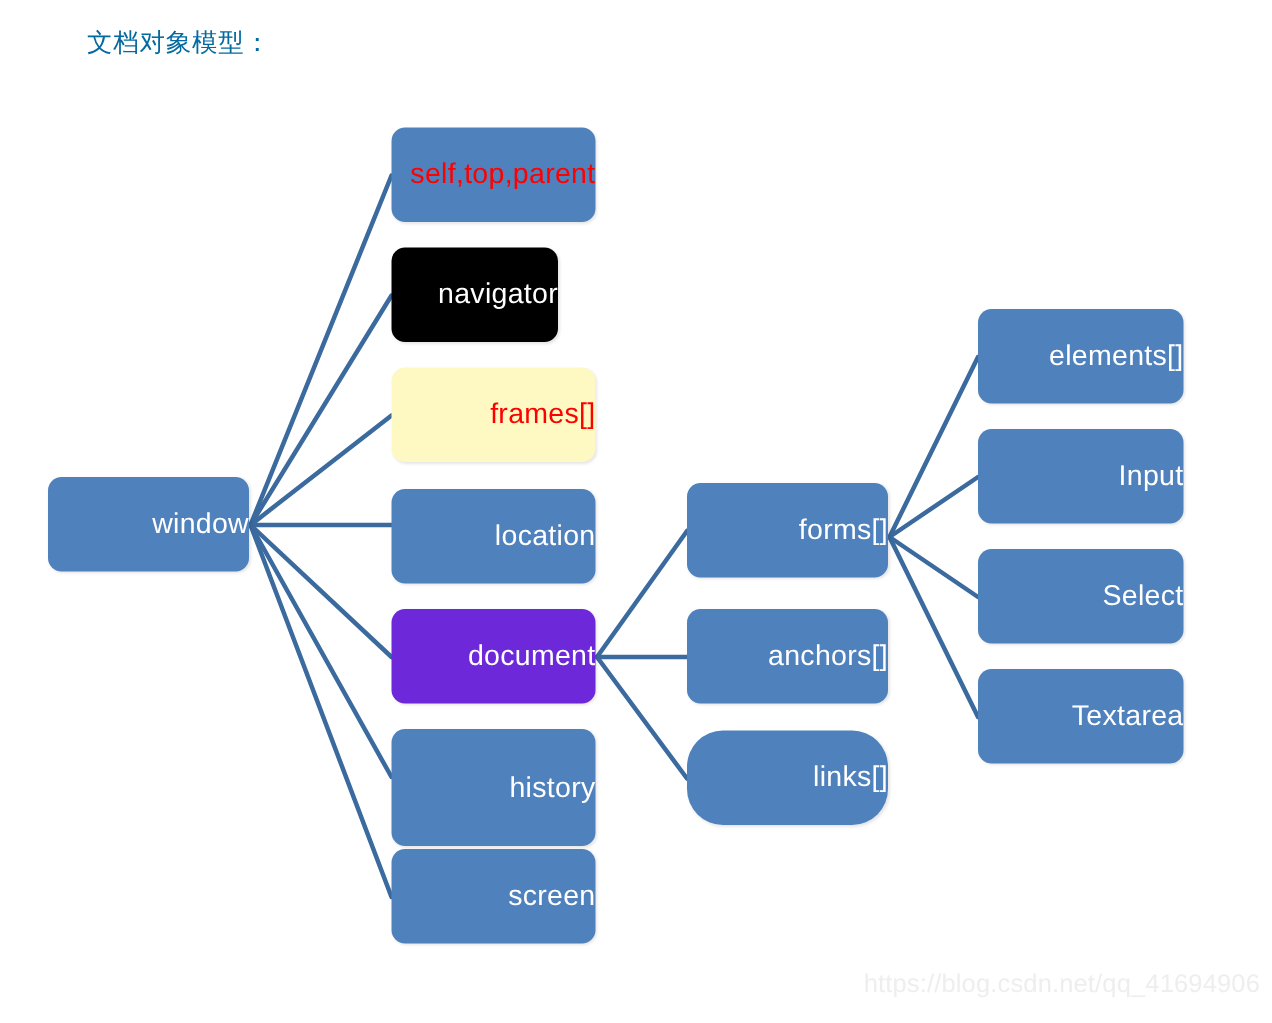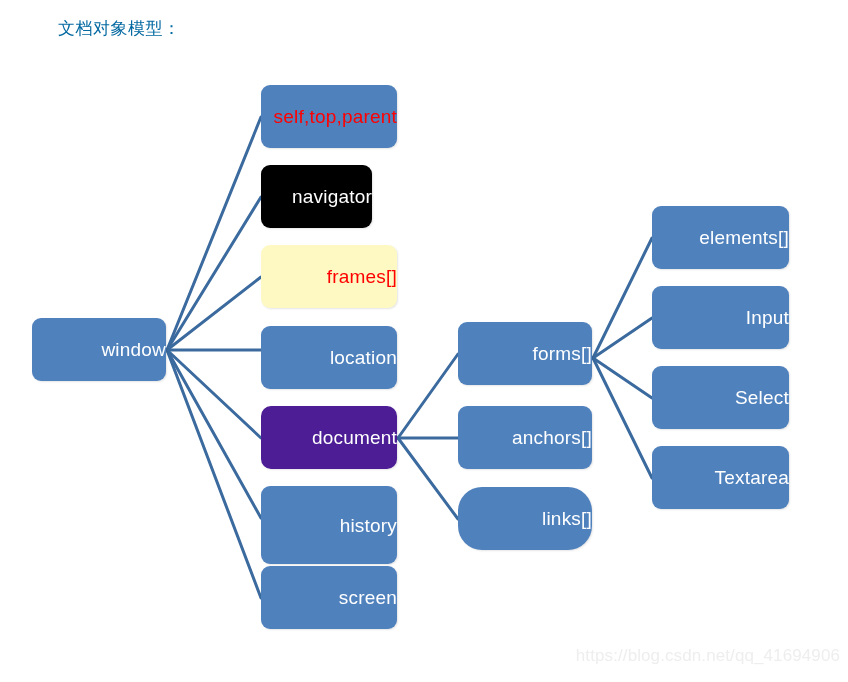--- a/index.html
+++ b/index.html
@@ -113,21 +113,21 @@
       </div>
       <div class="node" style="left: 261px; top: 165px; width: 111px; height: 63px; background: #000000;">
         <span class="node-text">navigator</span>
       </div>
       <div class="node red-label" style="left: 261px; top: 245px; width: 136px; height: 63px; background: #fef9c3;">
         <span class="node-text">frames[]</span>
       </div>
       <div class="node" style="left: 261px; top: 326px; width: 136px; height: 63px; background: rgb(79, 129, 189);">
         <span class="node-text">location</span>
       </div>
-      <div class="node" style="left: 261px; top: 406px; width: 136px; height: 63px; background: #4c1d95; border-radius: 10px;">
+      <div class="node" style="left: 261px; top: 406px; width: 136px; height: 63px; background: #6d28d9;">
         <span class="node-text">document</span>
       </div>
       <div class="node" style="left: 261px; top: 486px; width: 136px; height: 78px; background: rgb(79, 129, 189);">
         <span class="node-text">history</span>
       </div>
       <div class="node" style="left: 261px; top: 566px; width: 136px; height: 63px; background: rgb(79, 129, 189);">
         <span class="node-text">screen</span>
       </div>
       <div class="node" style="left: 458px; top: 322px; width: 134px; height: 63px; background: rgb(79, 129, 189);">
         <span class="node-text">forms[]</span>

